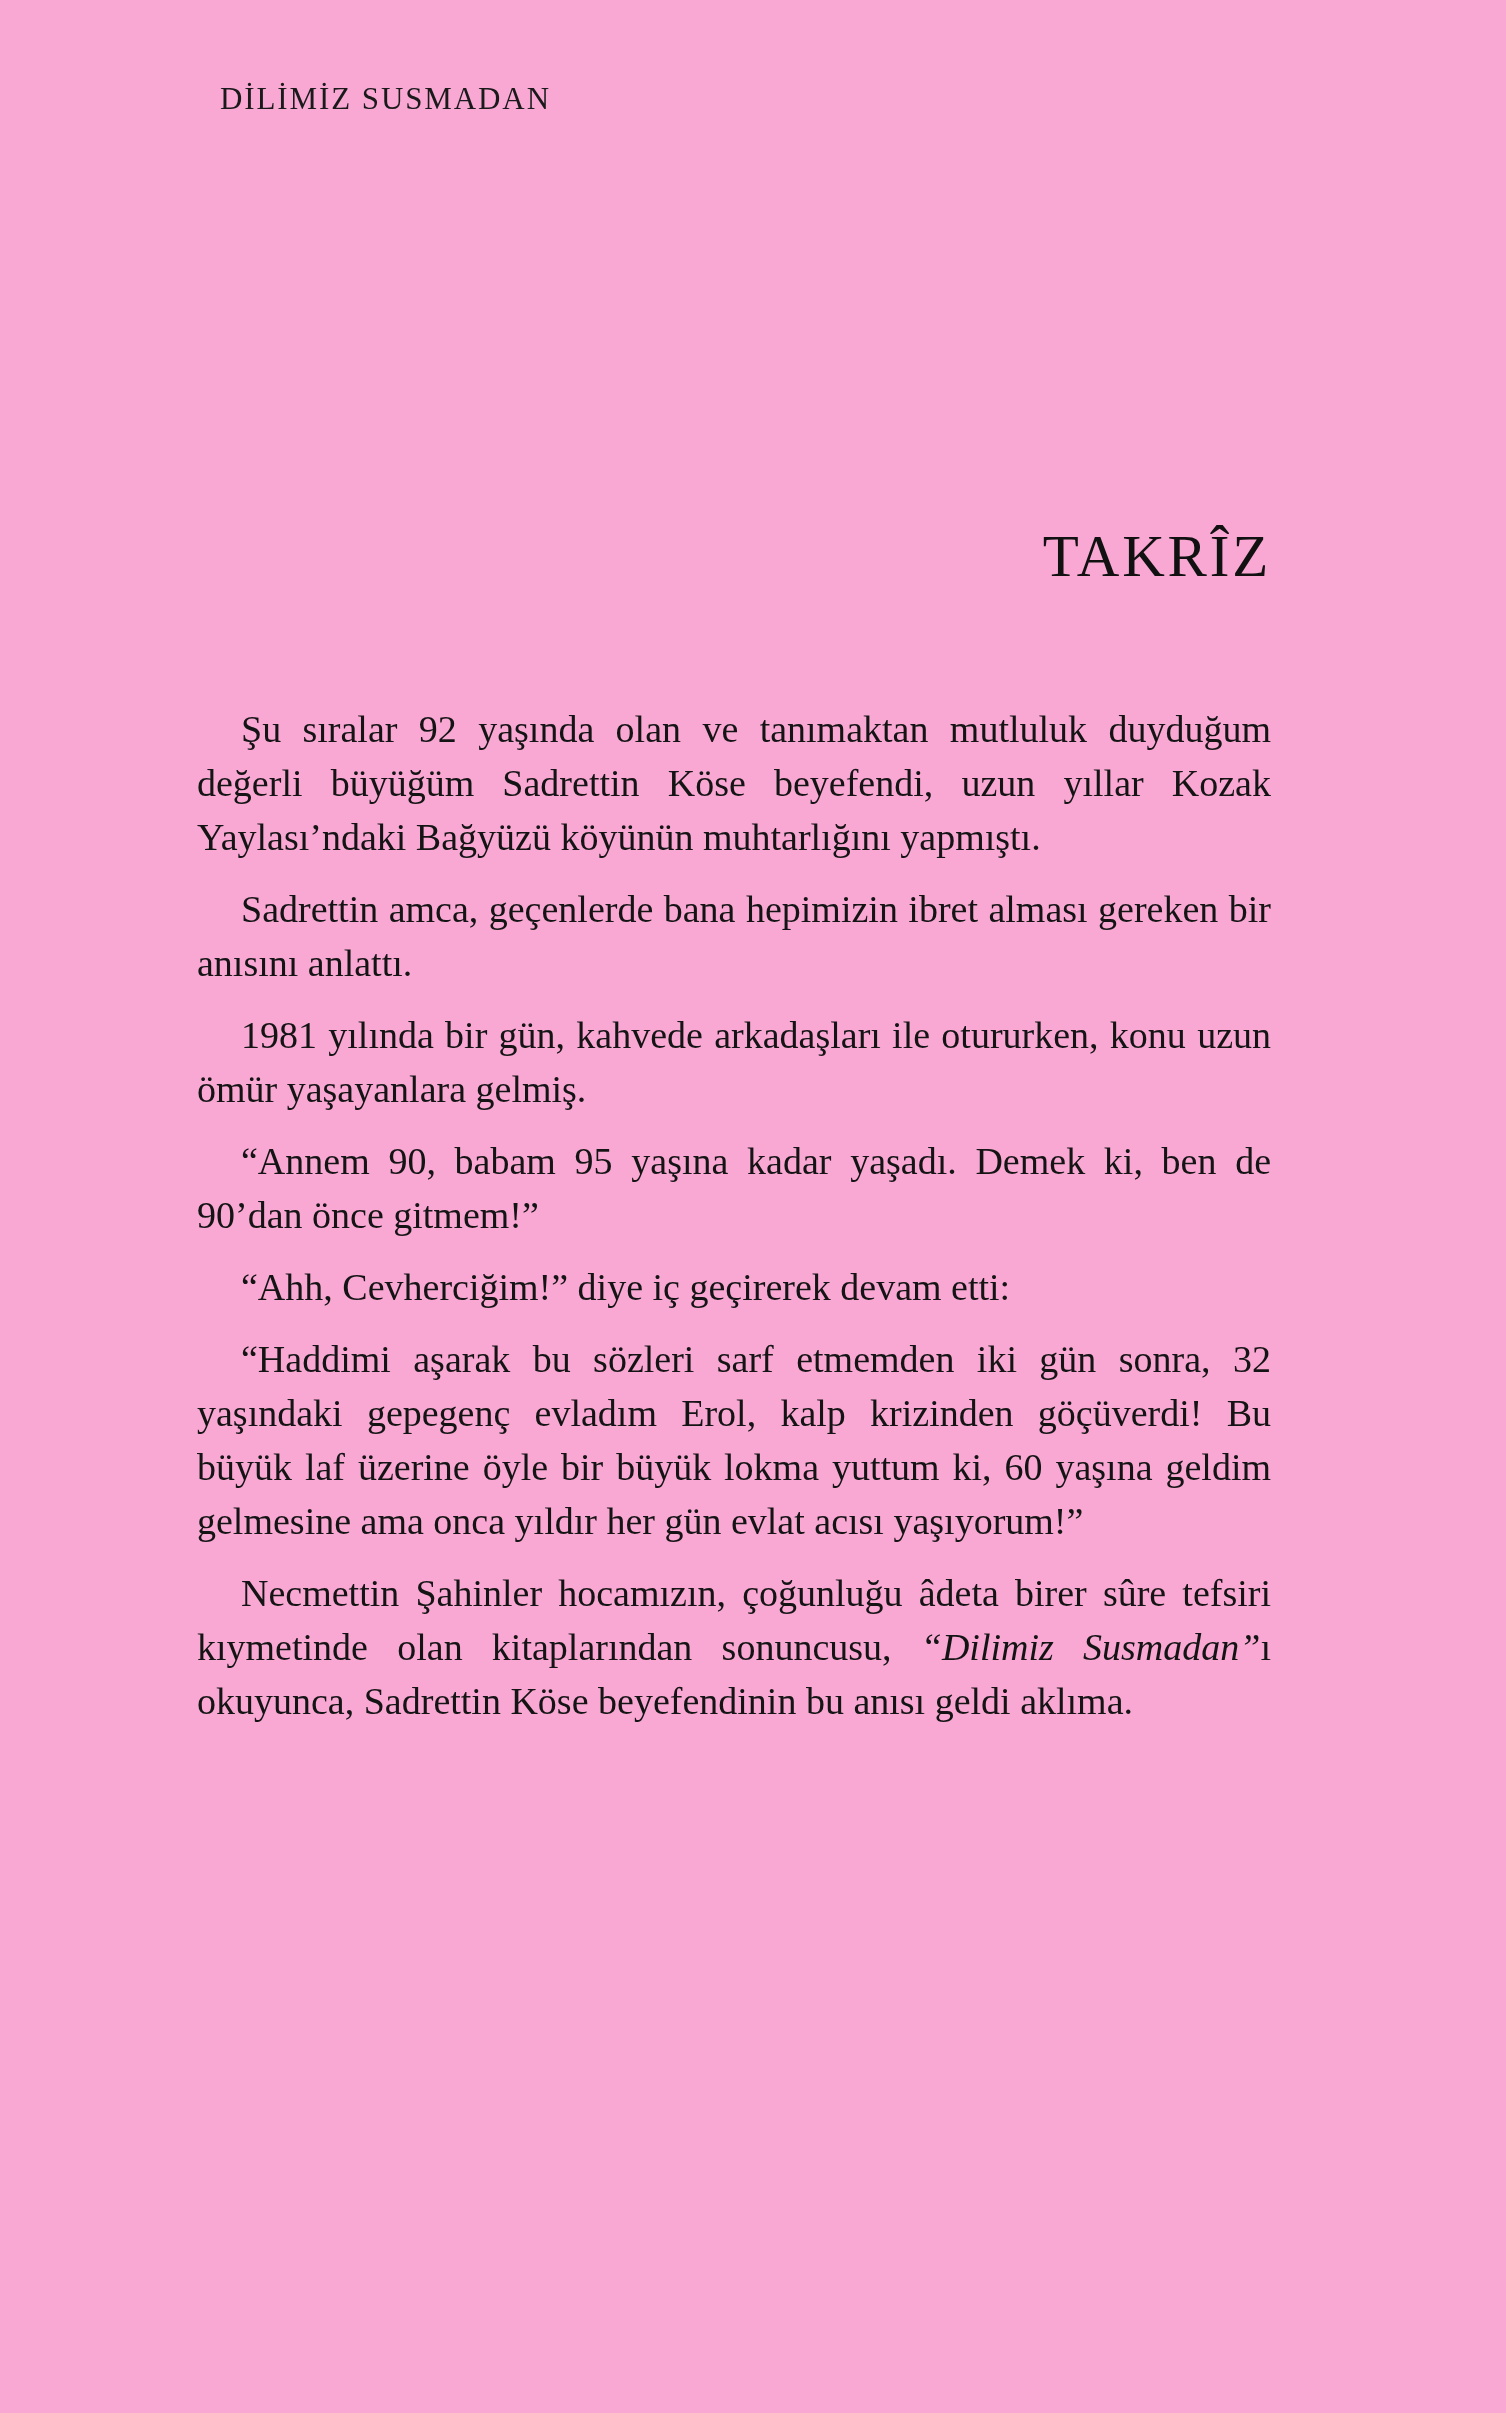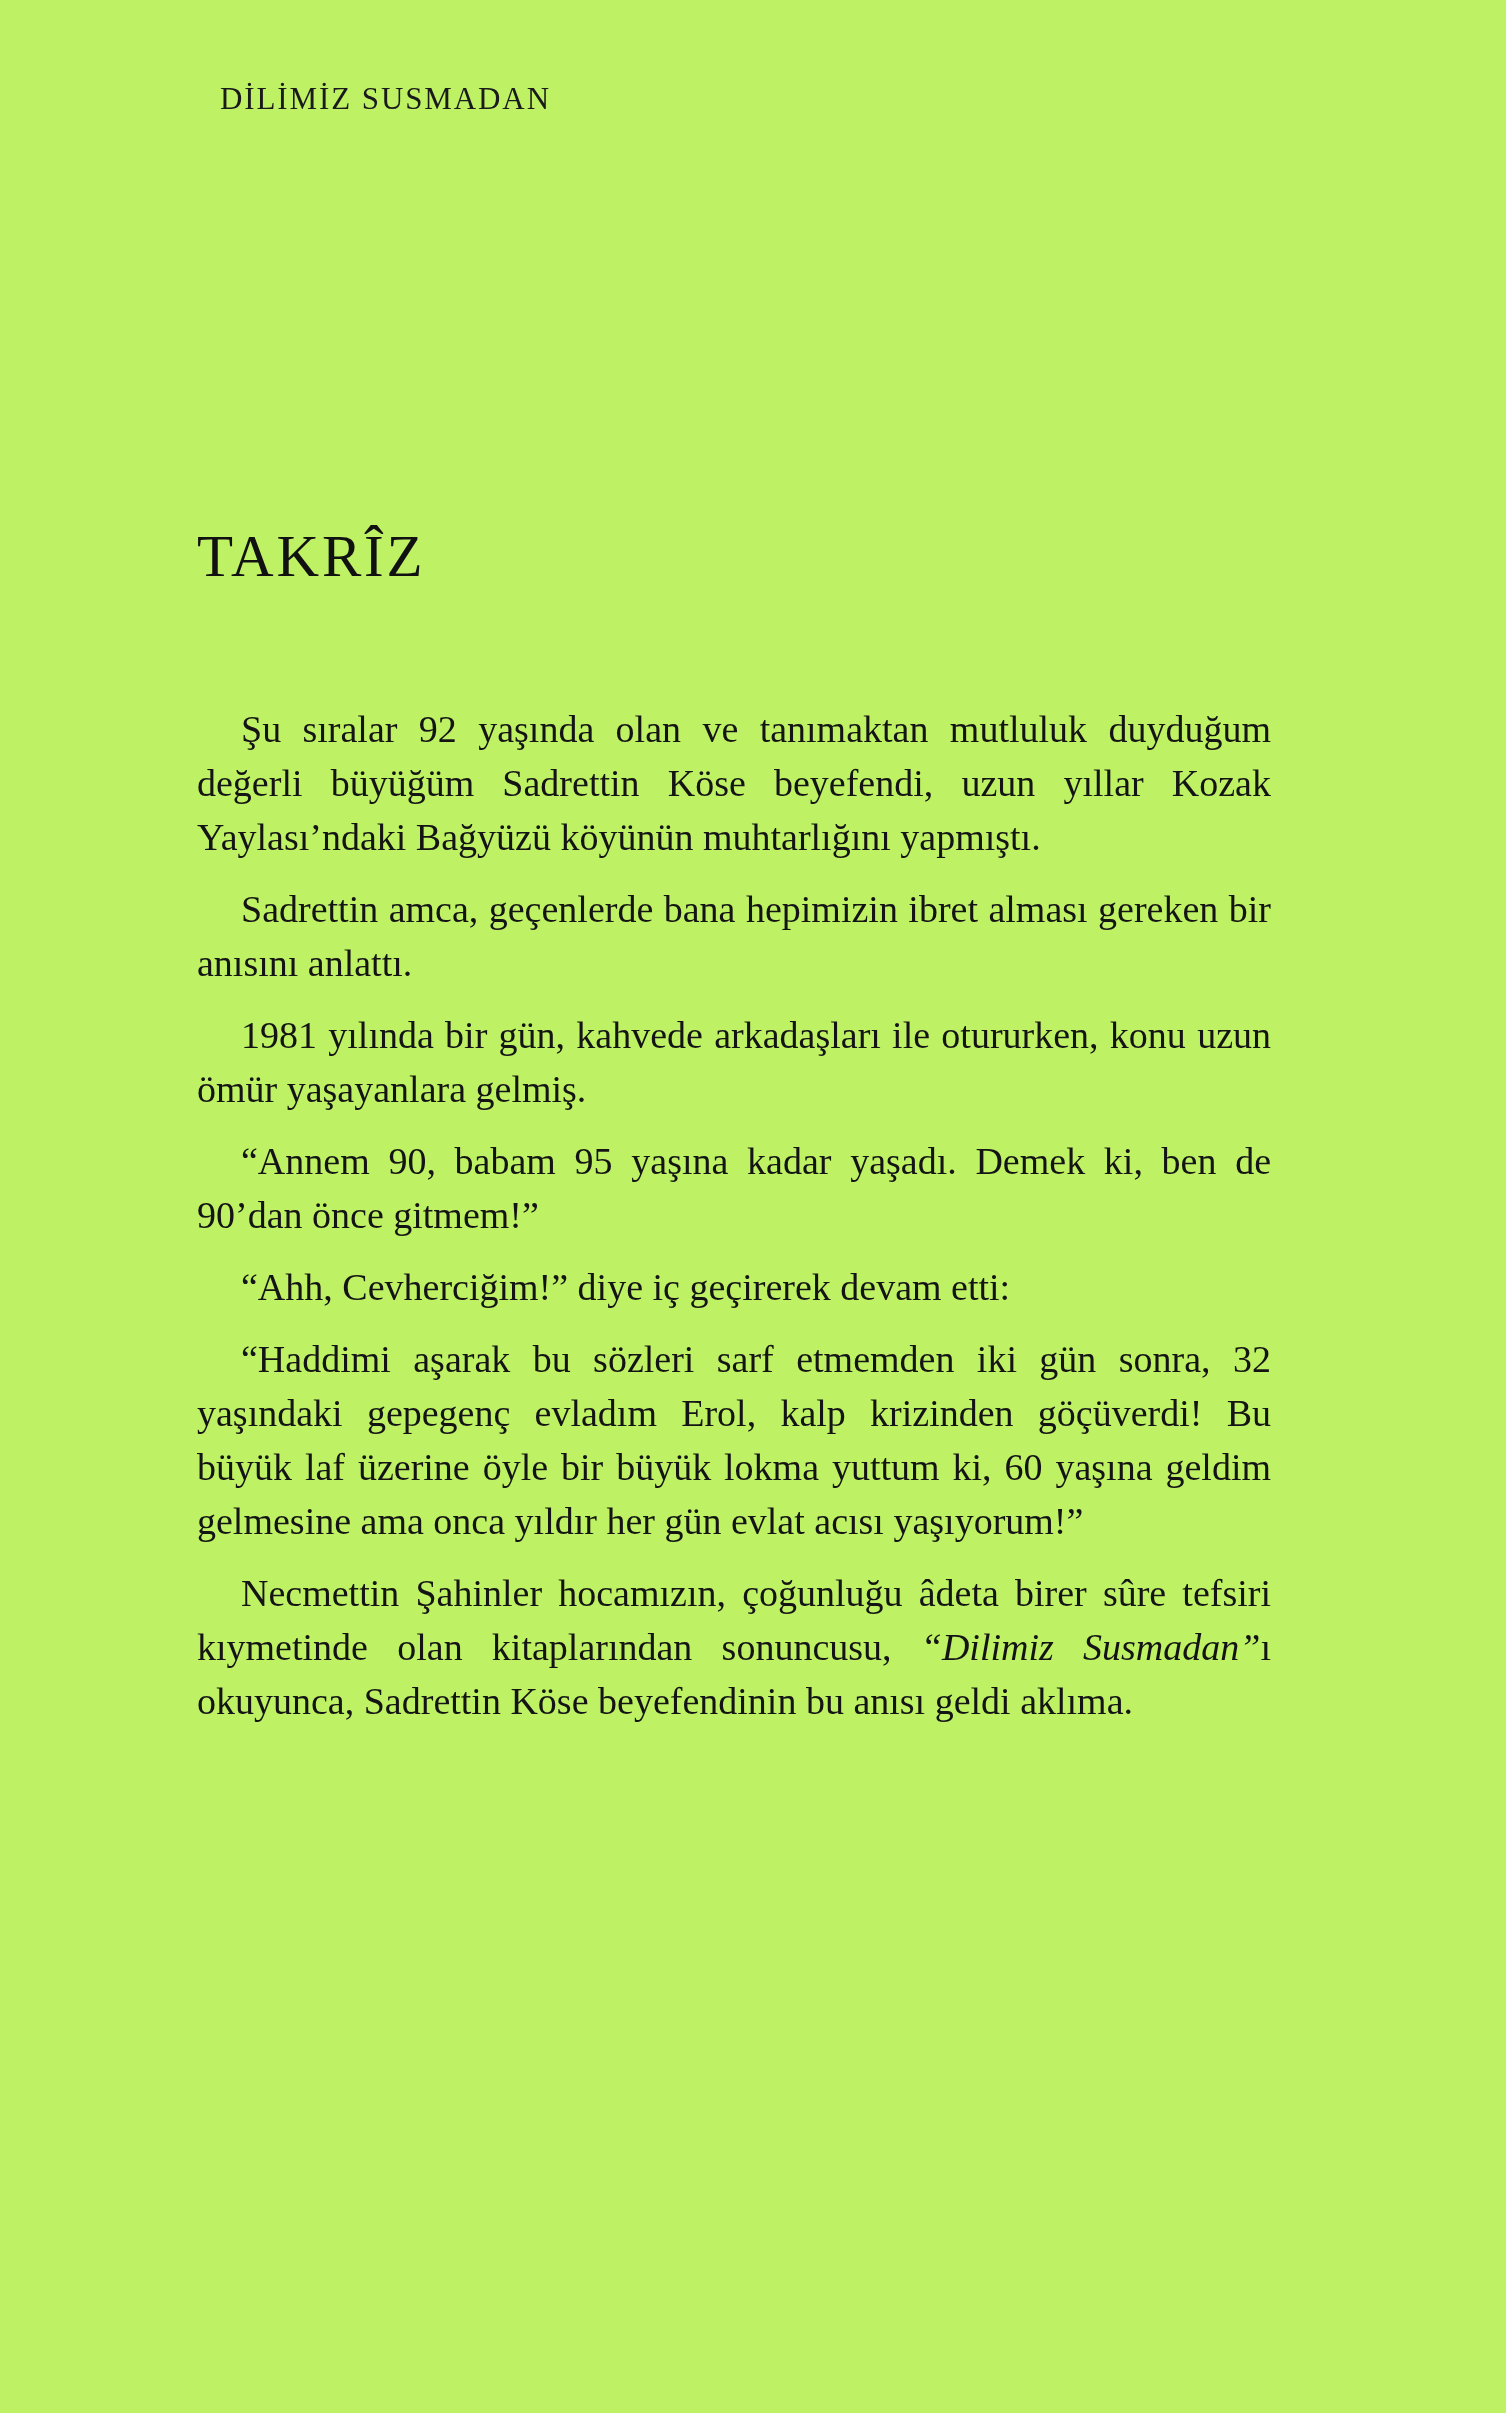--- a/index.html
+++ b/index.html
@@ -11,39 +11,39 @@
   body {
     width: 1507px;
     height: 2413px;
     font-family: "Liberation Serif", "DejaVu Serif", serif;
     color: #151515;
   }
   .page {
     position: relative;
     width: 1507px;
     height: 2413px;
-    background: #bef264;
+    background: #f9a8d4;
     overflow: hidden;
   }
   .running-header {
     position: absolute;
     left: 220px;
     top: 81px;
     font-size: 31px;
     letter-spacing: 1.9px;
     white-space: nowrap;
     color: #1a1a1a;
   }
   .chapter-title {
     position: absolute;
     left: 197px;
     top: 522px;
     width: 1074px;
     margin: 0;
-    text-align: left;
+    text-align: right;
     font-size: 59px;
     font-weight: 400;
     letter-spacing: 2.8px;
     color: #111111;
   }
   .body-text {
     position: absolute;
     left: 197px;
     top: 702px;
     width: 1074px;

